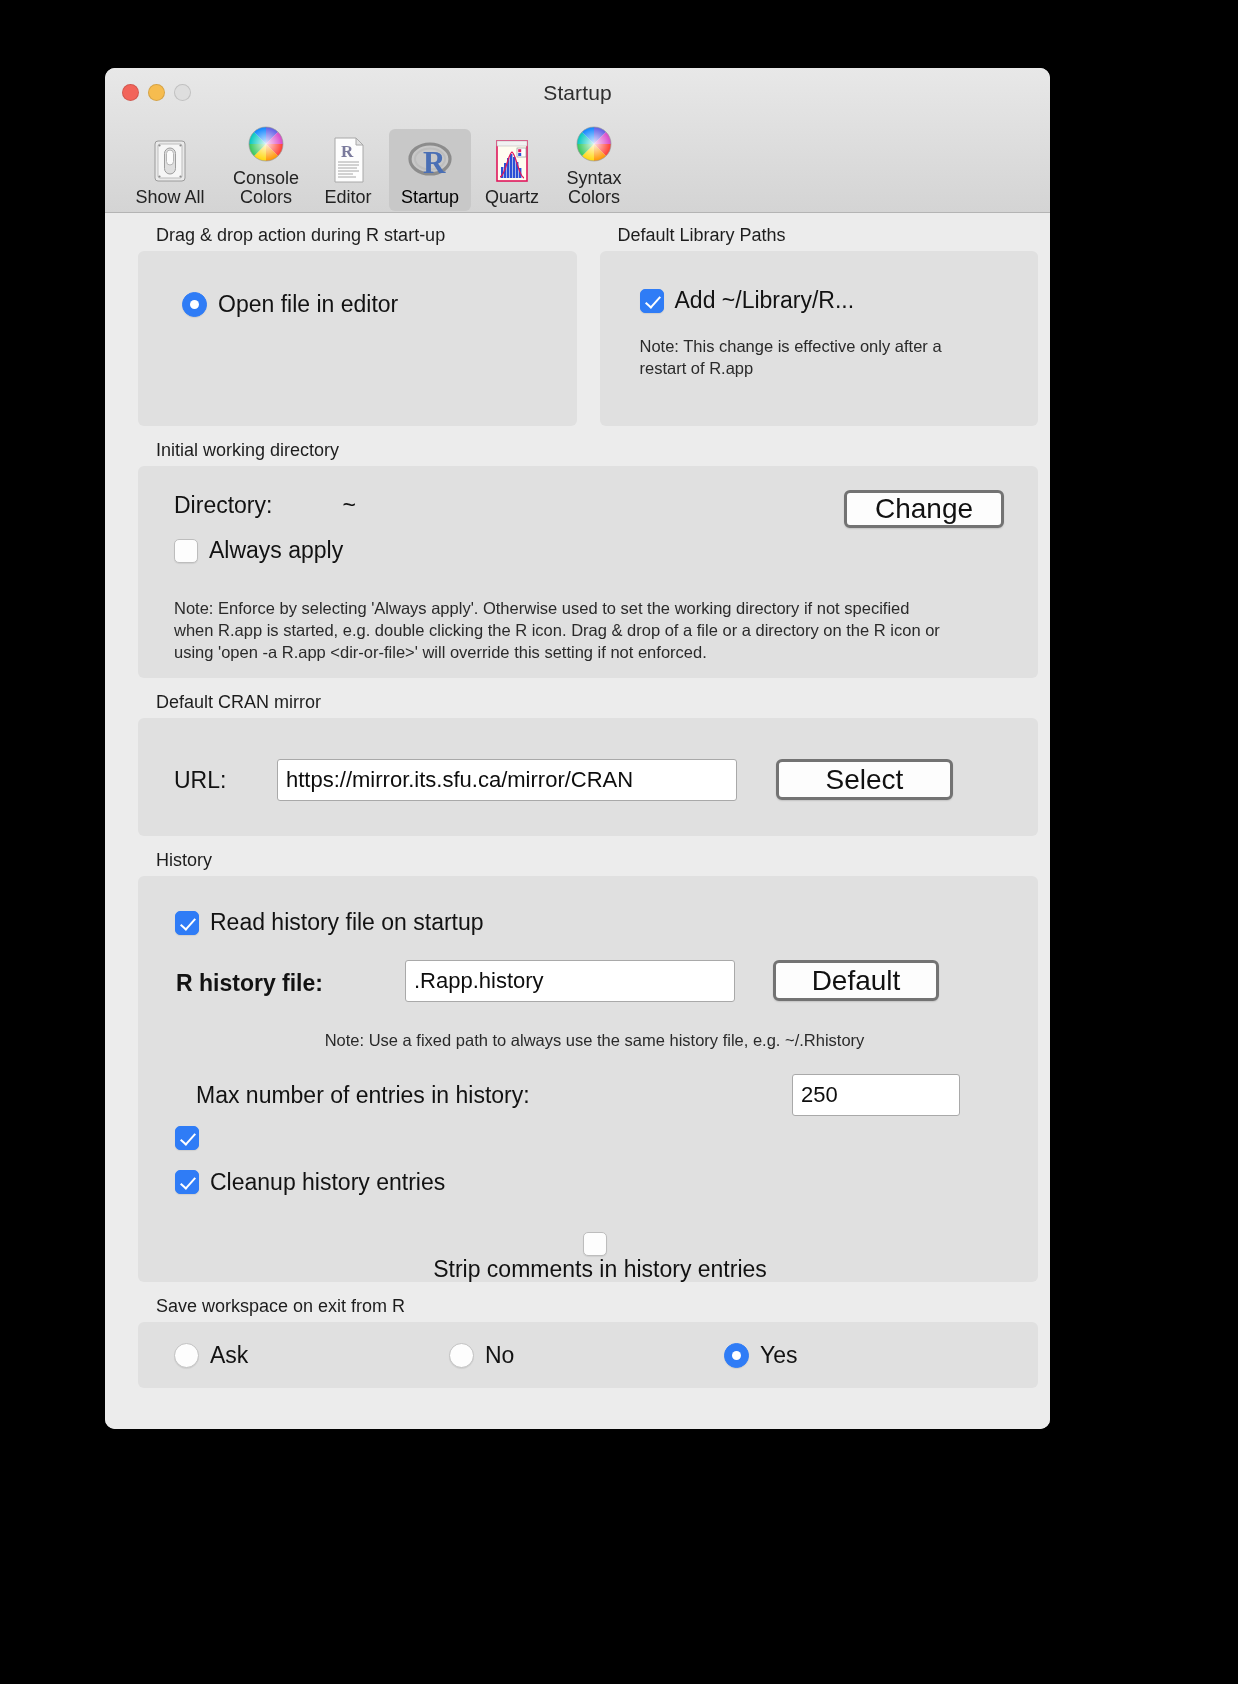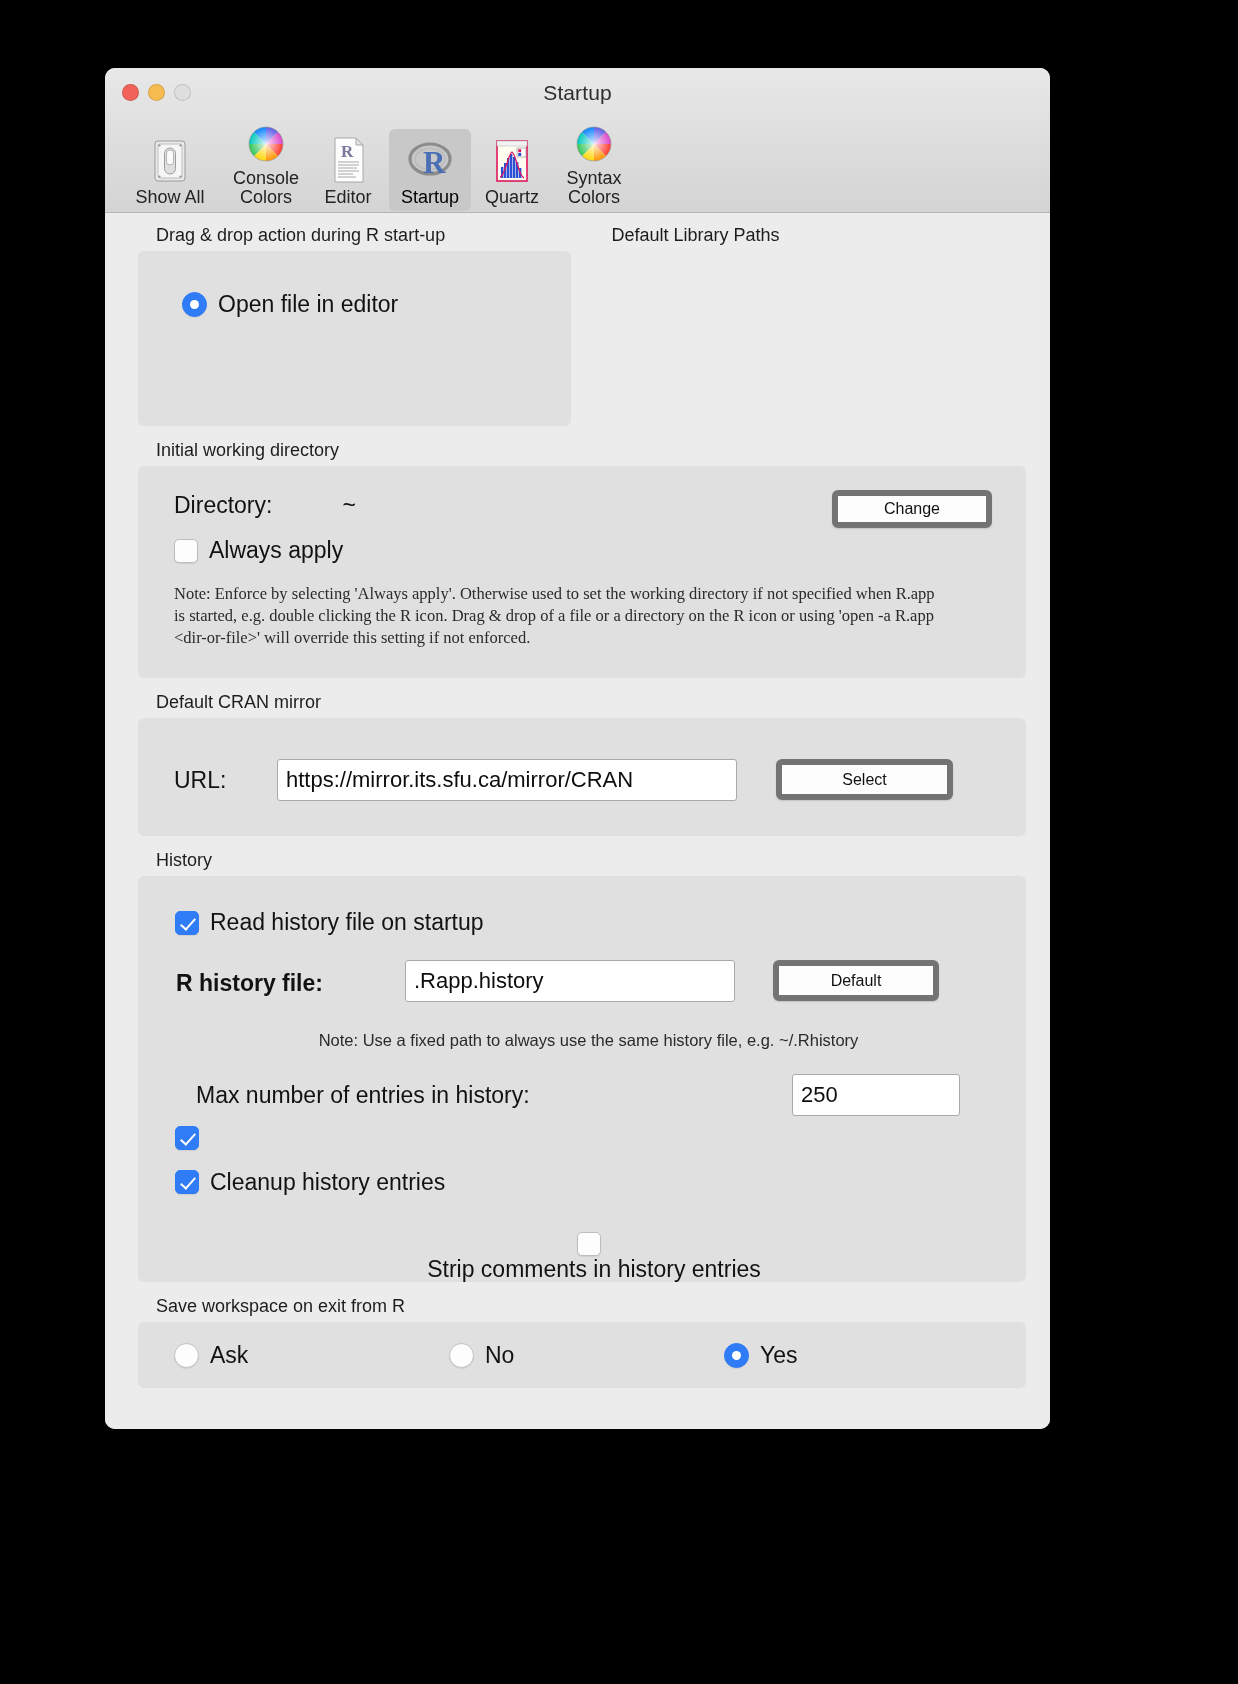--- a/index.html
+++ b/index.html
@@ -62,21 +62,21 @@
   .tb-label {
     margin-top: 3px; font-size: 18px; color: #232323;
     text-align: center; line-height: 1.05; white-space: pre-line;
   }
   .tb-item.selected .tb-label { color: #000; }
 
   
   #content {
     position: absolute; top: 145px; left: 0; right: 0; bottom: 0;
     background: #ececec;
-    padding: 12px 24px 0 33px;
+    padding: 12px 12px 0 33px;
   }
   .grp-title {
     font-size: 18px; color: #1d1d1d;
     margin: 0 0 5px 18px;
   }
   .panel {
     background: #e0e0e0;
     border-radius: 6px;
   }
   .row2 { display: flex; gap: 23px; }
@@ -112,24 +112,24 @@
     transform: rotate(42deg);
   }
   .ctl-label { font-size: 23px; color: #121212; margin-left: 11px; }
 
   .note {
     font-size: 16.5px; color: #2a2a2a; line-height: 1.33;
   }
 
   .btn {
     background: #fdfdfd;
-    border: 6px solid #737373;
+    border: 3px solid #737373;
     border-radius: 6px;
     box-shadow: 0 1px 1.5px rgba(0,0,0,0.13);
-    font-size: 16px; color: #111;
+    font-size: 28px; color: #111;
     display: flex; align-items: center; justify-content: center;
     cursor: default;
   }
   .tfield {
     background: #ffffff;
     border: 1px solid #a9a9a9;
     border-radius: 3px;
     font-size: 22px; color: #0d0d0d;
     display: flex; align-items: center;
     padding: 0 8px;
@@ -287,39 +287,46 @@
         <div class="panel" style="height:175px;padding:40px 0 0 44px;">
           <div class="ctl-row">
             <div class="radio on"></div>
             <div class="ctl-label">Open file in editor</div>
           </div>
         </div>
       </div>
 
       <div class="col">
         <div class="grp-title">Default Library Paths</div>
+        <div class="panel" style="height:175px;padding:36px 22px 0 40px;">
+          <div class="ctl-row">
+            <div class="checkbox on"></div>
+            <div class="ctl-label">Add ~/Library/R...</div>
+          </div>
+          <div class="note" style="margin-top:22px;max-width:345px;">Note: This change is effective only after a restart of R.app</div>
+        </div>
       </div>
 
     </div>
 
     <div style="margin-top:14px;">
       <div class="grp-title">Initial working directory</div>
       <div class="panel" style="height:212px;padding:26px 24px 0 36px;position:relative;">
         <div style="display:flex;align-items:center;">
           <div class="lbl">Directory:</div>
           <div class="lbl" style="margin-left:70px;">~</div>
         </div>
         <div class="btn" style="position:absolute;right:34px;top:24px;width:160px;height:38px;">
           <span>Change</span>
         </div>
         <div class="ctl-row" style="margin-top:18px;">
           <div class="checkbox"></div>
           <div class="ctl-label">Always apply</div>
         </div>
-        <div class="note" style="margin-top:19px;max-width:768px;font-family:Liberation Serif, serif;">Note: Enforce by selecting 'Always apply'. Otherwise used to set the working directory if not specified when R.app is started, e.g. double clicking the R icon. Drag &amp; drop of a file or a directory on the R icon or using 'open -a R.app &lt;dir-or-file&gt;' will override this setting if not enforced.</div>
+        <div class="note" style="margin-top:34px;max-width:768px;">Note: Enforce by selecting 'Always apply'. Otherwise used to set the working directory if not specified when R.app is started, e.g. double clicking the R icon. Drag &amp; drop of a file or a directory on the R icon or using 'open -a R.app &lt;dir-or-file&gt;' will override this setting if not enforced.</div>
       </div>
     </div>
 
     <div style="margin-top:14px;">
       <div class="grp-title">Default CRAN mirror</div>
       <div class="panel" style="height:118px;padding:42px 24px 0 36px;position:relative;">
         <div class="lbl" style="position:absolute;left:36px;top:49px;">URL:</div>
         <div class="tfield" style="position:absolute;left:139px;top:41px;width:460px;height:42px;">
           <span>https://mirror.its.sfu.ca/mirror/CRAN</span>
         </div>

